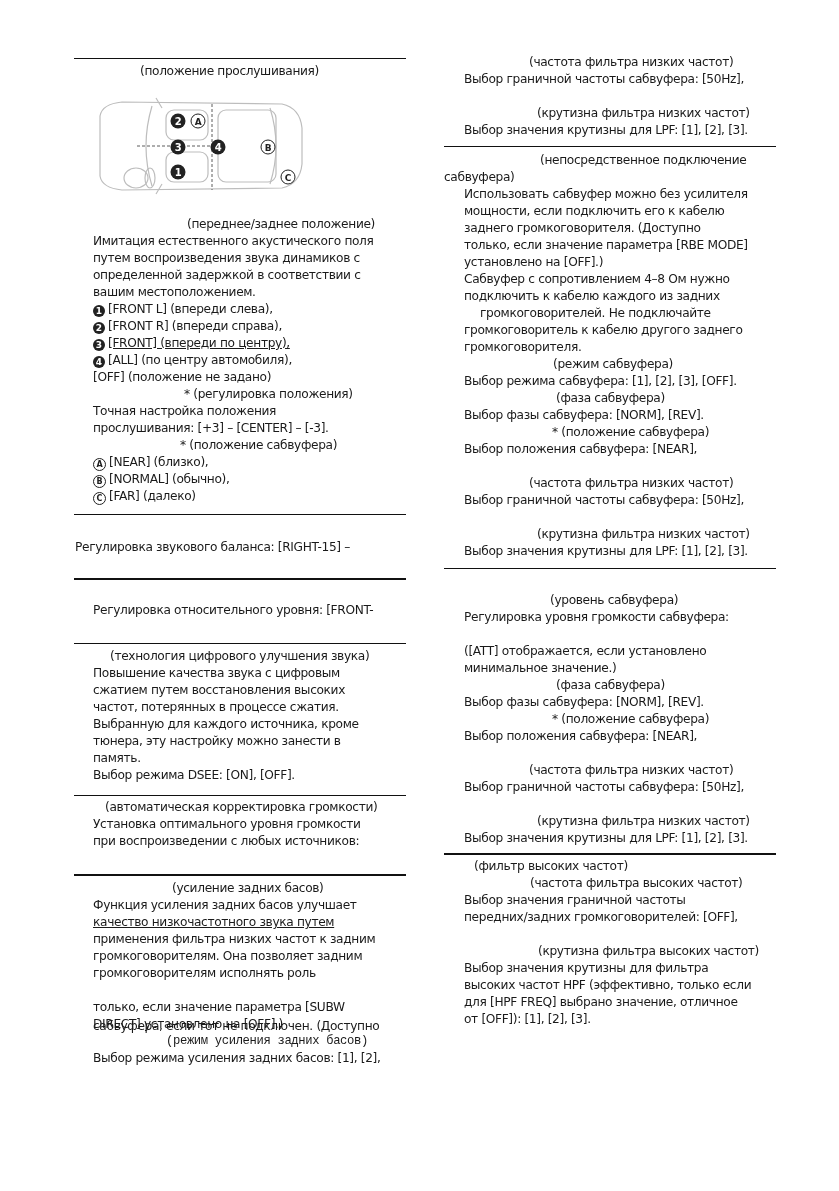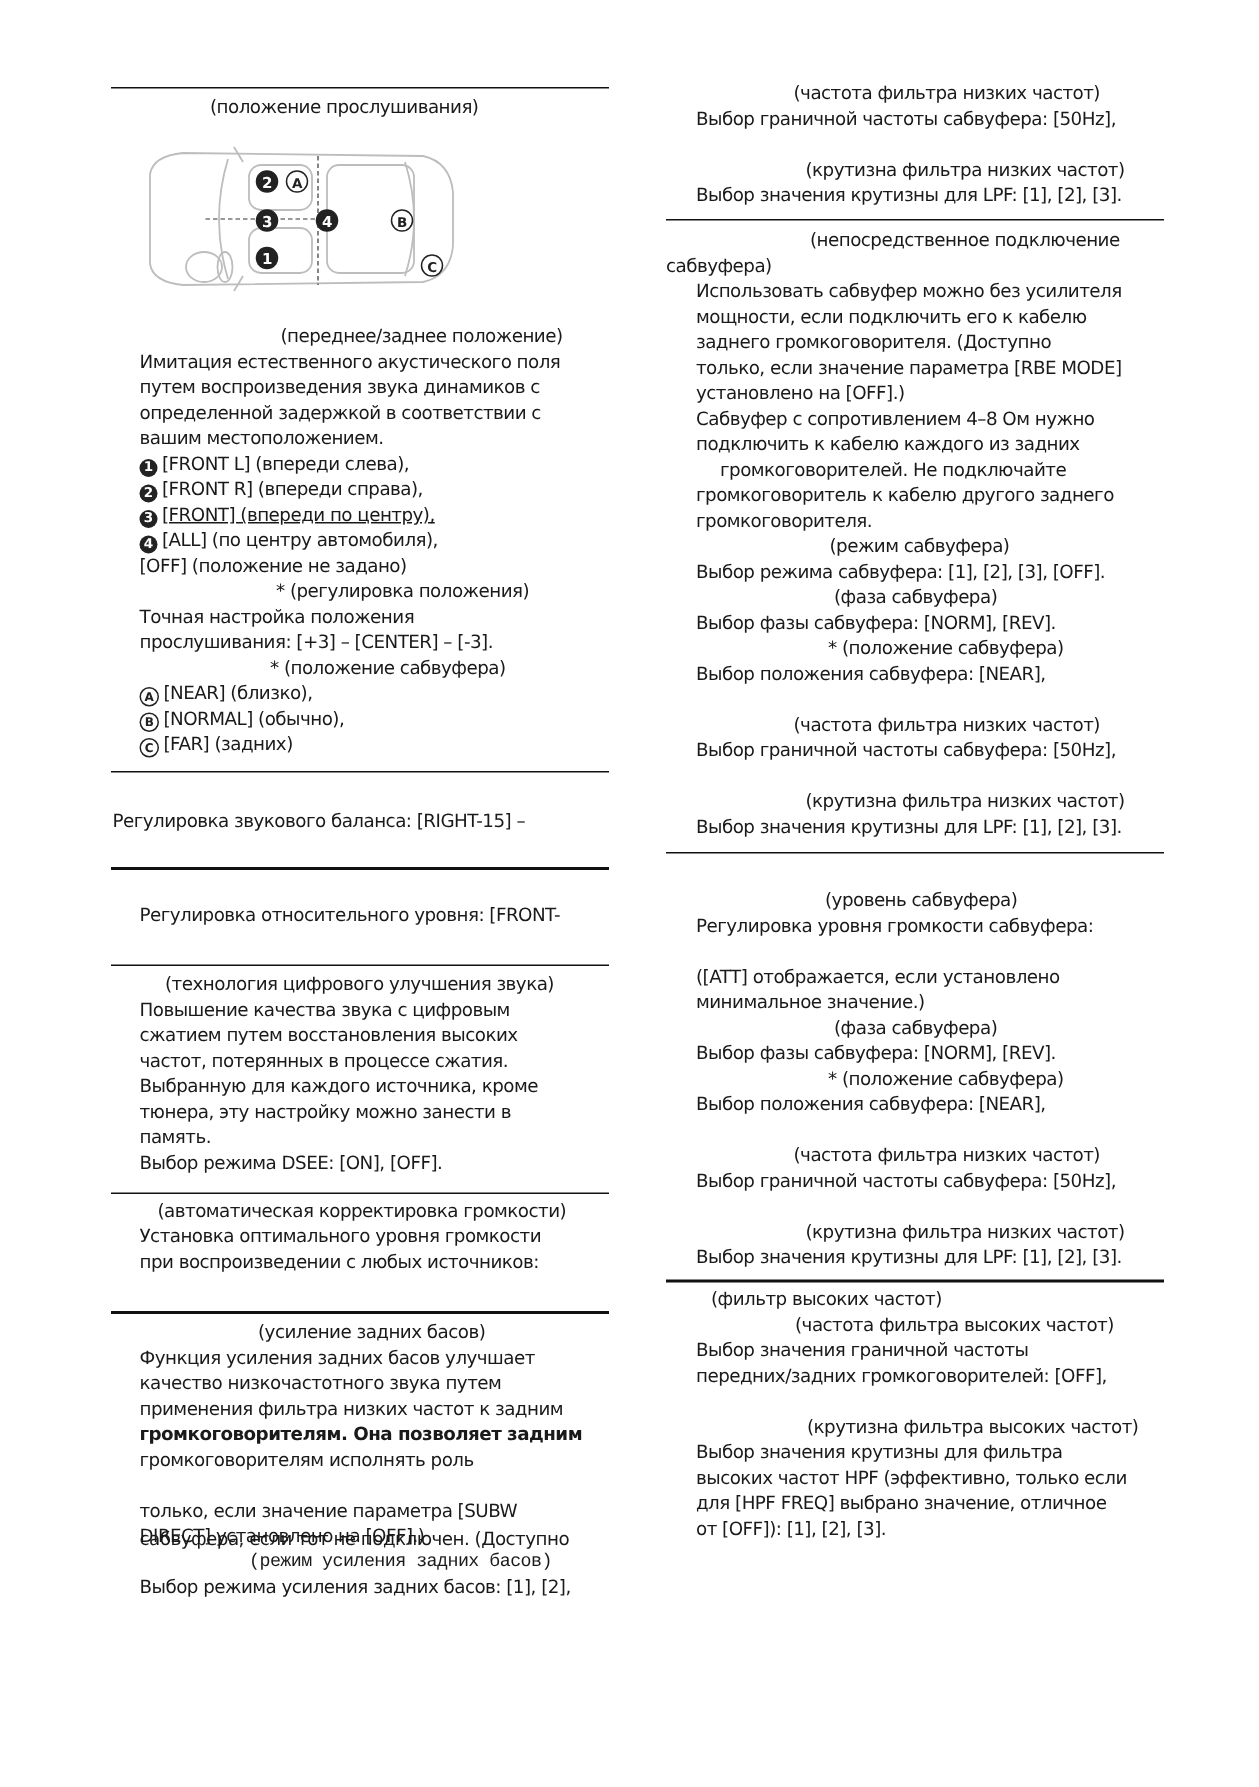--- a/index.html
+++ b/index.html
@@ -75,21 +75,21 @@
 <div class="line" style="left:93px;top:318px;"><span class="badge">2</span><span>[FRONT R] (впереди справа),</span></div>
 <div class="line" style="left:93px;top:335px;text-decoration:underline;"><span class="badge">3</span><span>[FRONT] (впереди по центру),</span></div>
 <div class="line" style="left:93px;top:352px;"><span class="badge">4</span><span>[ALL] (по центру автомобиля),</span></div>
 <div class="line" style="left:93px;top:369px;">[OFF] (положение не задано)</div>
 <div class="line" style="left:184px;top:386px;">* (регулировка положения)</div>
 <div class="line" style="left:93px;top:403px;">Точная настройка положения</div>
 <div class="line" style="left:93px;top:420px;">прослушивания: [+3] – [CENTER] – [-3].</div>
 <div class="line" style="left:180px;top:437px;">* (положение сабвуфера)</div>
 <div class="line" style="left:93px;top:454px;"><span class="obadge">A</span><span>[NEAR] (близко),</span></div>
 <div class="line" style="left:93px;top:471px;"><span class="obadge">B</span><span>[NORMAL] (обычно),</span></div>
-<div class="line" style="left:93px;top:488px;"><span class="obadge">C</span><span>[FAR] (задних)</span></div>
+<div class="line" style="left:93px;top:488px;"><span class="obadge">C</span><span>[FAR] (далеко)</span></div>
 
 <div class="rule" style="left:74px;top:514px;width:332px;"></div>
 <div class="line" style="left:75px;top:539px;">Регулировка звукового баланса: [RIGHT-15] –</div>
 
 <div class="rule thick" style="left:74px;top:578px;width:332px;"></div>
 <div class="line" style="left:93px;top:602px;">Регулировка относительного уровня: [FRONT-</div>
 
 <div class="rule" style="left:74px;top:643px;width:332px;"></div>
 <div class="line" style="left:110px;top:648px;">(технология цифрового улучшения звука)</div>
 <div class="line" style="left:93px;top:665px;">Повышение качества звука с цифровым</div>
@@ -101,23 +101,23 @@
 <div class="line" style="left:93px;top:767px;">Выбор режима DSEE: [ON], [OFF].</div>
 
 <div class="rule" style="left:74px;top:795px;width:332px;"></div>
 <div class="line" style="left:105px;top:799px;">(автоматическая корректировка громкости)</div>
 <div class="line" style="left:93px;top:816px;">Установка оптимального уровня громкости</div>
 <div class="line" style="left:93px;top:833px;">при воспроизведении с любых источников:</div>
 
 <div class="rule thick" style="left:74px;top:874px;width:332px;"></div>
 <div class="line" style="left:172px;top:880px;">(усиление задних басов)</div>
 <div class="line" style="left:93px;top:897px;">Функция усиления задних басов улучшает</div>
-<div class="line" style="left:93px;top:914px;">качество низкочастотного звука путем</div>
+<div class="line" style="left:93px;top:914px;text-decoration:underline;">качество низкочастотного звука путем</div>
 <div class="line" style="left:93px;top:931px;">применения фильтра низких частот к задним</div>
-<div class="line" style="left:93px;top:948px;font-weight:bold;">громкоговорителям. Она позволяет задним</div>
+<div class="line" style="left:93px;top:948px;">громкоговорителям. Она позволяет задним</div>
 <div class="line" style="left:93px;top:965px;">громкоговорителям исполнять роль</div>
 <div class="line" style="left:93px;top:1018px;">сабвуфера, если тот не подключен. (Доступно</div>
 <div class="line" style="left:93px;top:999px;">только, если значение параметра [SUBW</div>
 <div class="line" style="left:93px;top:1016px;">DIRECT] установлено на [OFF].)</div>
 <div class="line" style="left:166px;top:1033px;font-family:Liberation Mono, monospace;">(режим усиления задних басов)</div>
 <div class="line" style="left:93px;top:1050px;text-align:right;">Выбор режима усиления задних басов: [1], [2],</div>
 
 <div class="line" style="left:529px;top:54px;">(частота фильтра низких частот)</div>
 <div class="line" style="left:464px;top:71px;">Выбор граничной частоты сабвуфера: [50Hz],</div>
 <div class="line" style="left:537px;top:105px;">(крутизна фильтра низких частот)</div>

